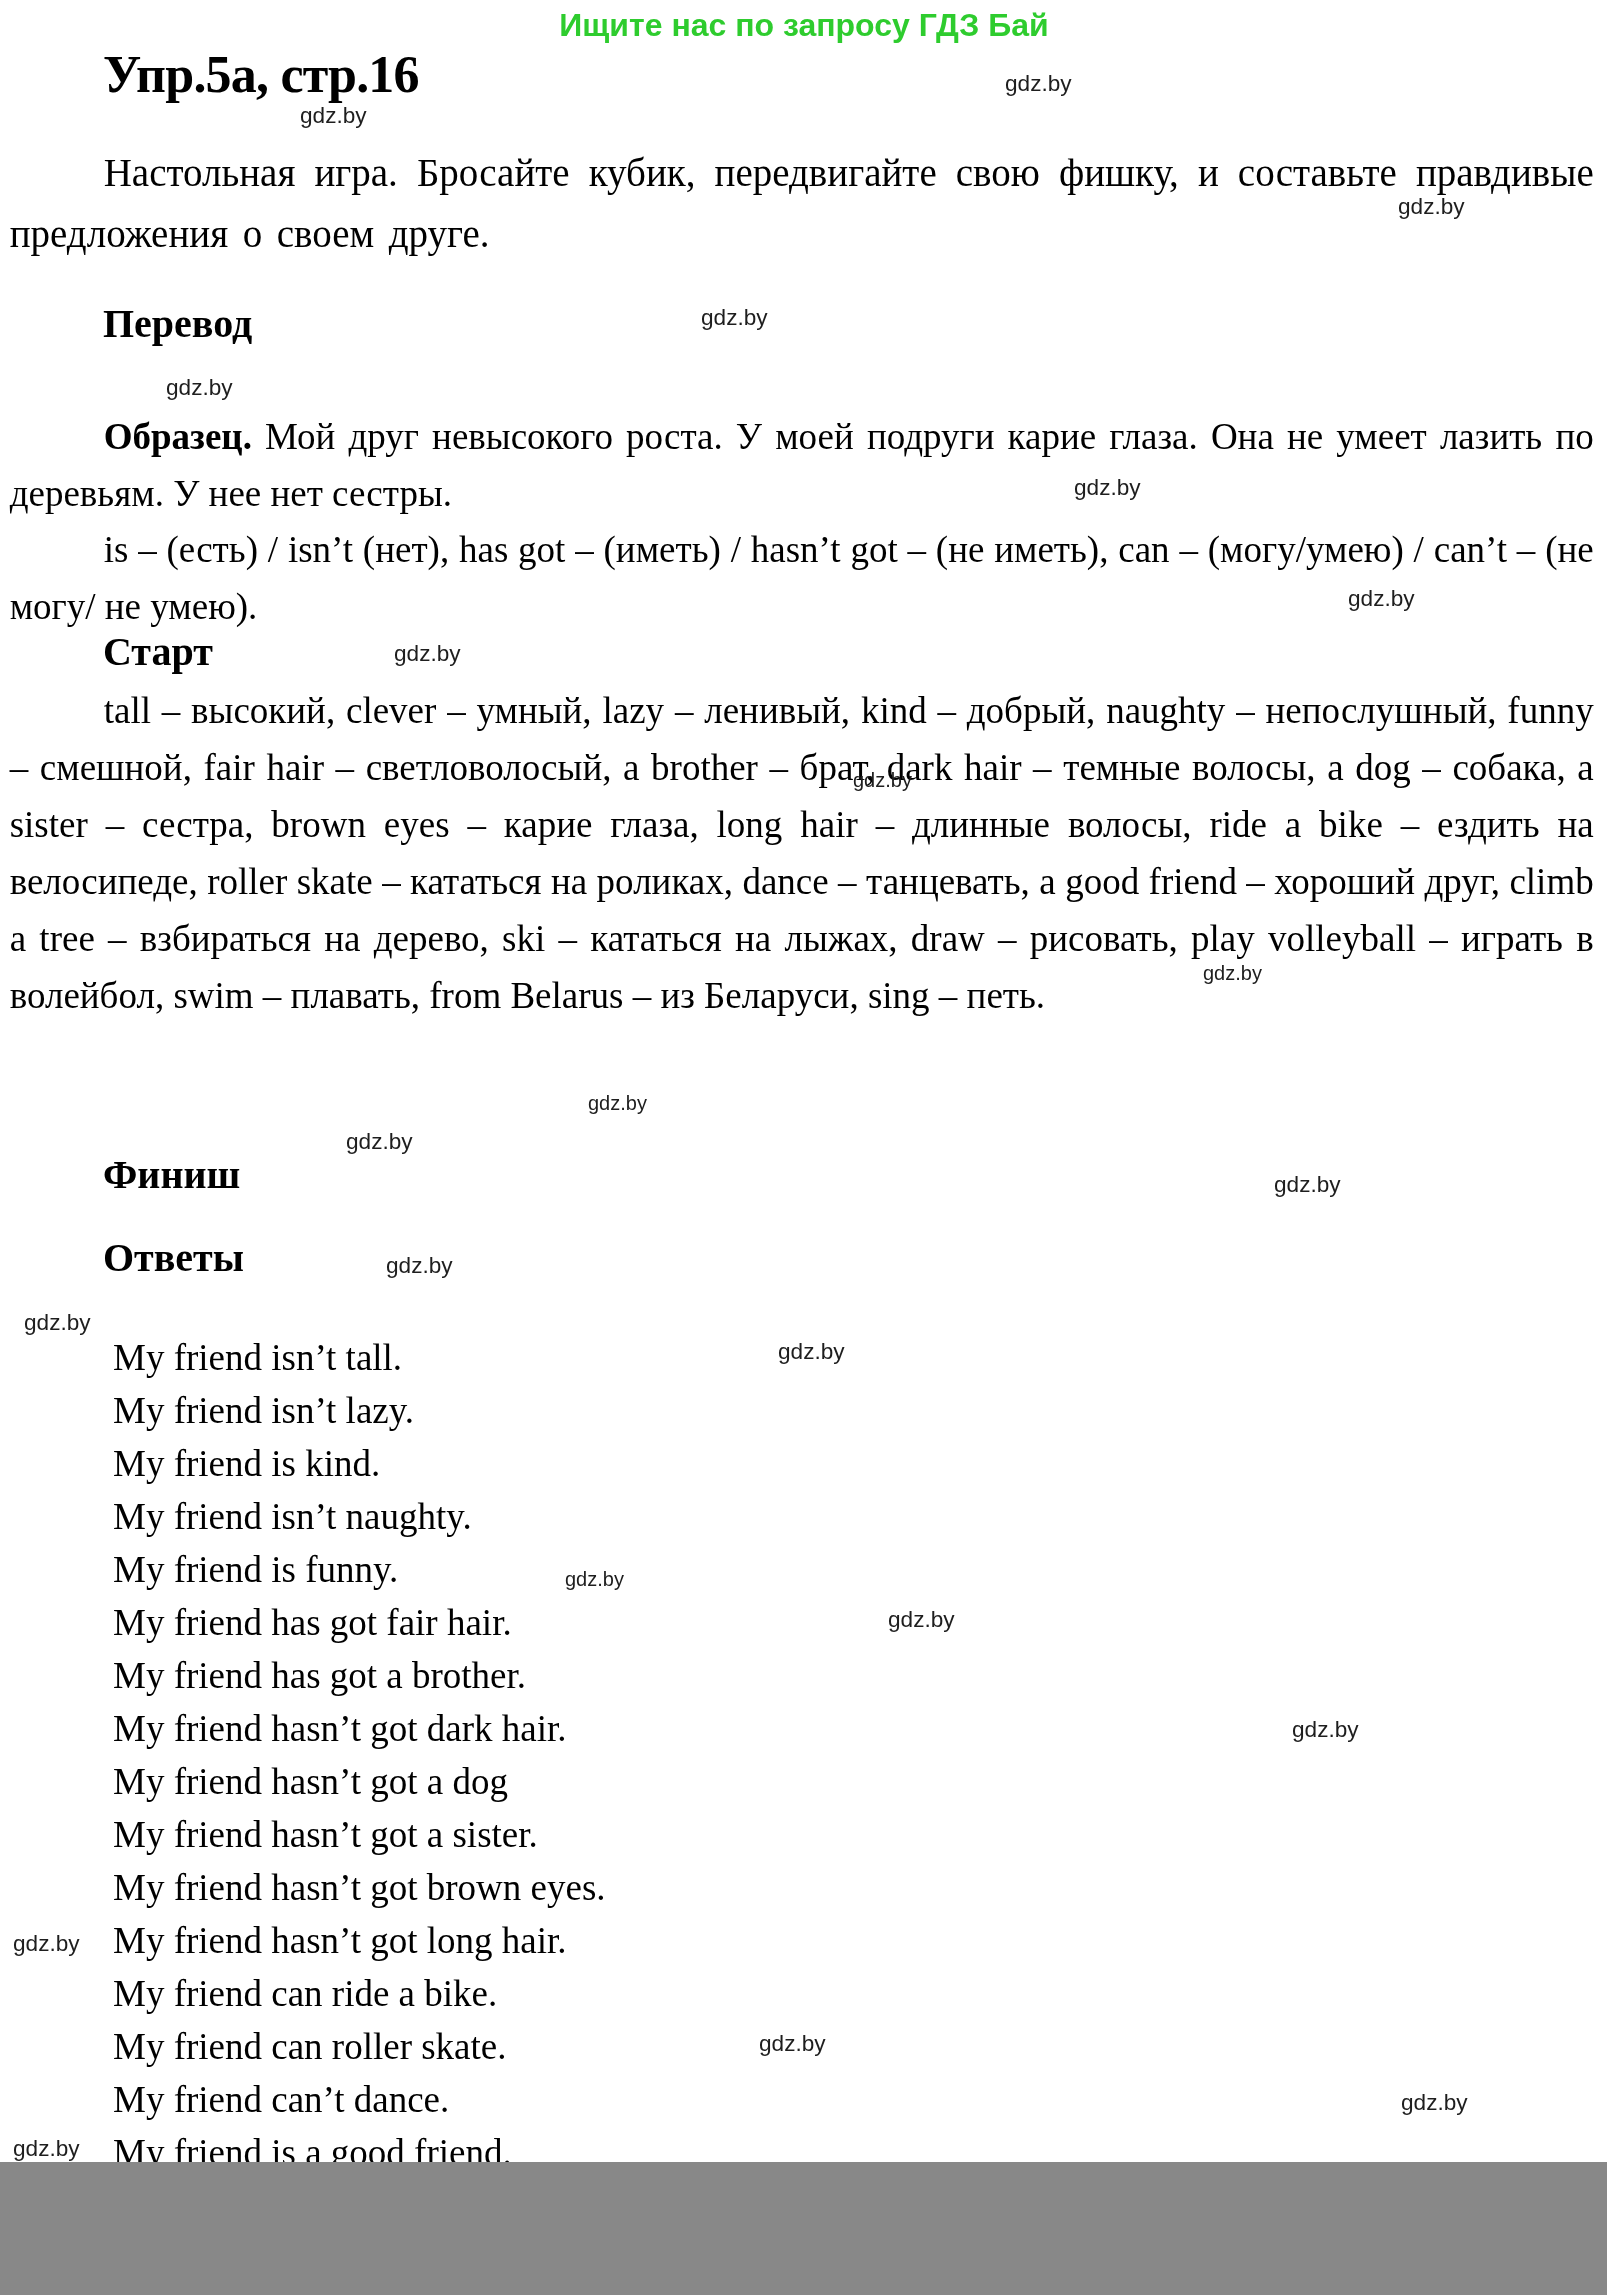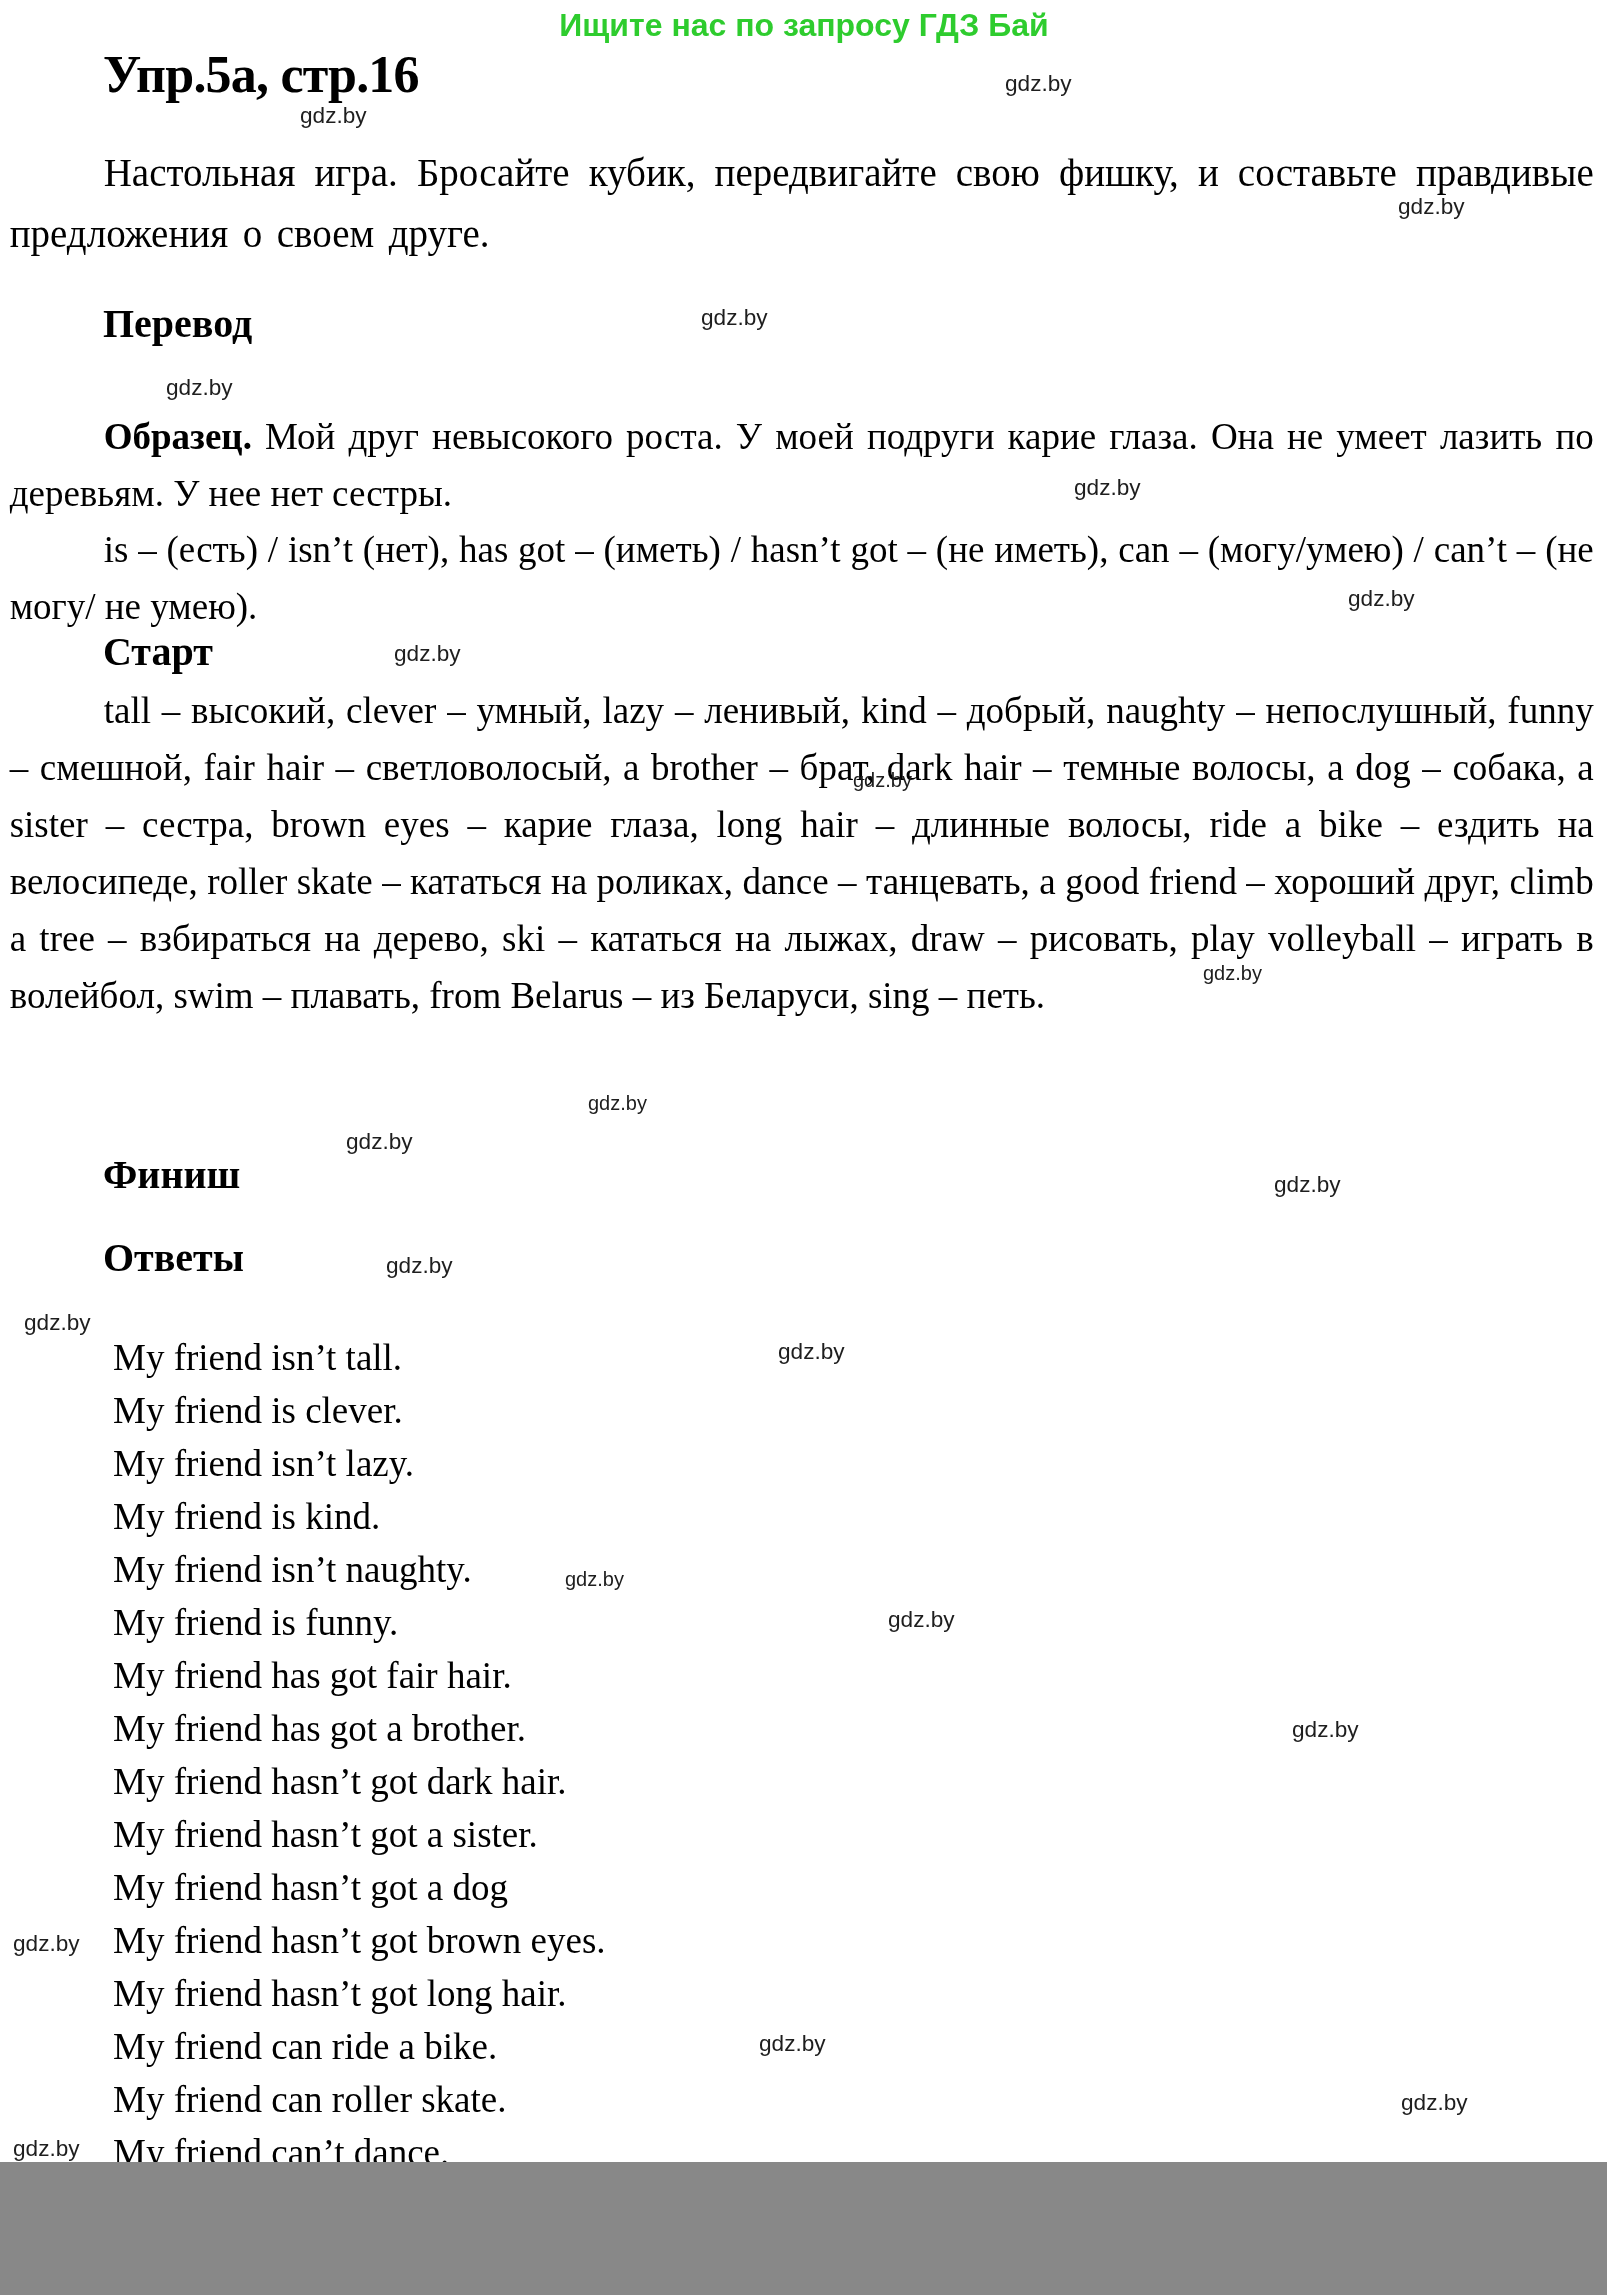--- a/index.html
+++ b/index.html
@@ -110,30 +110,29 @@
   <h2 class="heading h-start">Старт</h2>
 
   <p class="para para-vocab">tall – высокий, clever – умный, lazy – ленивый, kind – добрый, naughty – непослушный, funny – смешной, fair hair – светловолосый, a brother – брат, dark hair – темные волосы, a dog – собака, a sister – сестра, brown eyes – карие глаза, long hair – длинные волосы, ride a bike – ездить на велосипеде, roller skate – кататься на роликах, dance – танцевать, a good friend – хороший друг, climb a tree – взбираться на дерево, ski – кататься на лыжах, draw – рисовать, play volleyball – играть в волейбол, swim – плавать, from Belarus – из Беларуси, sing – петь.</p>
 
   <h2 class="heading h-finish">Финиш</h2>
 
   <h2 class="heading h-answers">Ответы</h2>
 
   <div class="answers">
     <div class="answer-line">My friend isn’t tall.</div>
-    <div class="answer-line">My friend is clever.</div>
     <div class="answer-line">My friend isn’t lazy.</div>
     <div class="answer-line">My friend is kind.</div>
     <div class="answer-line">My friend isn’t naughty.</div>
     <div class="answer-line">My friend is funny.</div>
     <div class="answer-line">My friend has got fair hair.</div>
     <div class="answer-line">My friend has got a brother.</div>
     <div class="answer-line">My friend hasn’t got dark hair.</div>
+    <div class="answer-line">My friend hasn’t got a dog</div>
     <div class="answer-line">My friend hasn’t got a sister.</div>
-    <div class="answer-line">My friend hasn’t got a dog</div>
     <div class="answer-line">My friend hasn’t got brown eyes.</div>
     <div class="answer-line">My friend hasn’t got long hair.</div>
     <div class="answer-line">My friend can ride a bike.</div>
     <div class="answer-line">My friend can roller skate.</div>
     <div class="answer-line">My friend can’t dance.</div>
     <div class="answer-line">My friend is a good friend.</div>
   </div>
 
   <span class="wm" style="left:1005px; top:71px">gdz.by</span>
   <span class="wm" style="left:300px;  top:103px">gdz.by</span>

